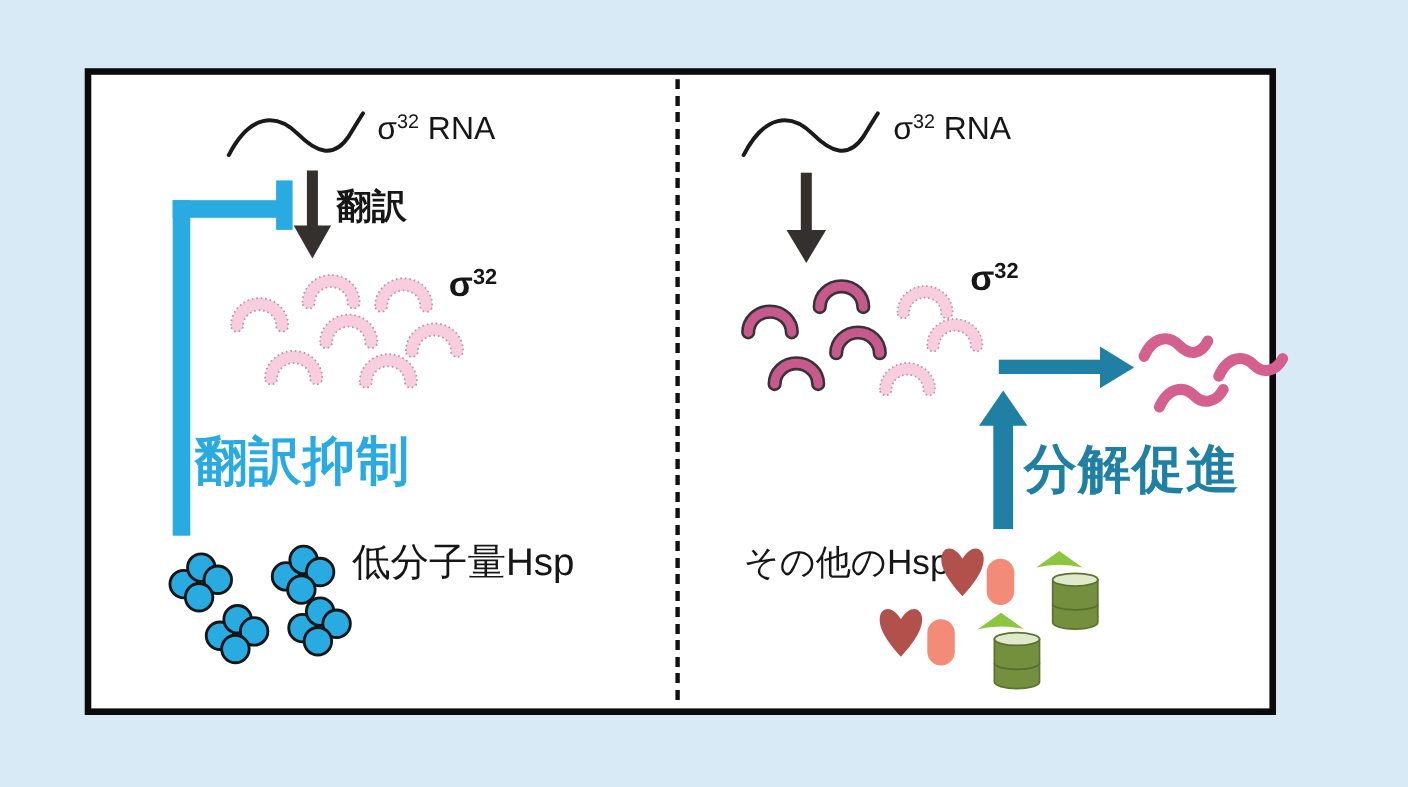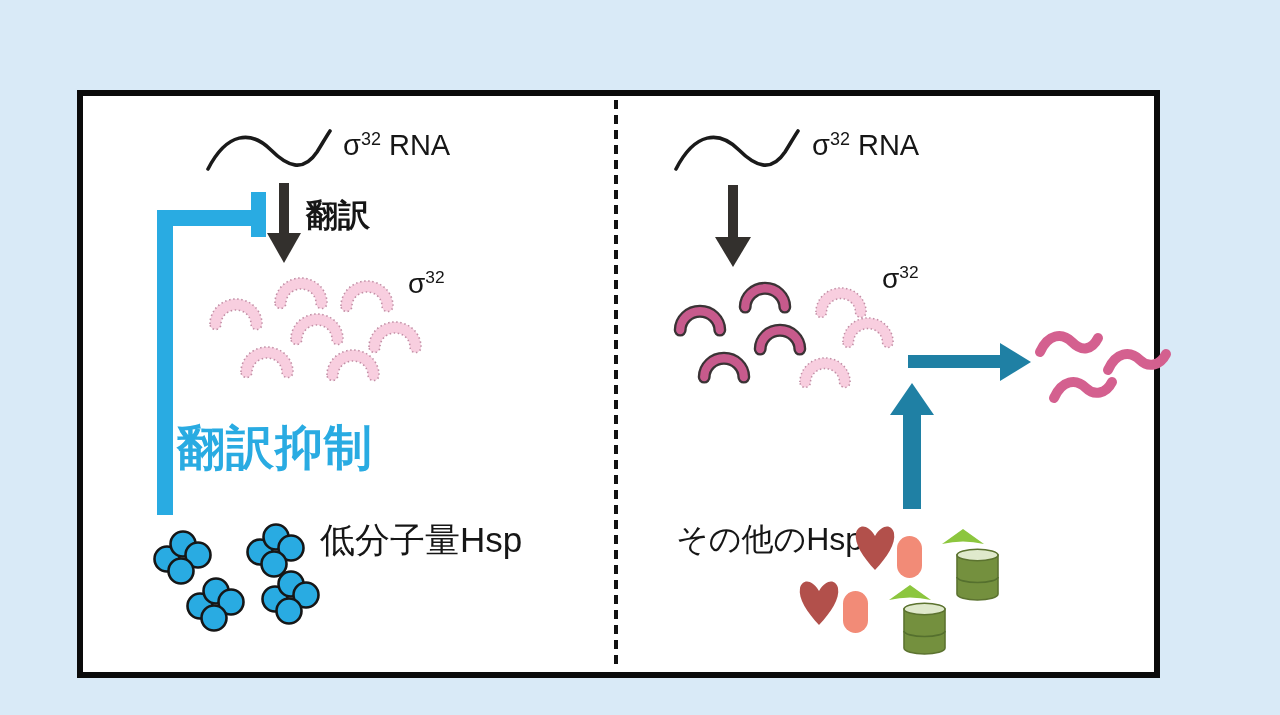--- a/index.html
+++ b/index.html
@@ -1,38 +1,38 @@
 <!DOCTYPE html>
 <html style="--page_bg: #D9EAF7; --accent_blue: #29ABE2; --accent_teal: #1F80A4; --pink_light: #F8CEDF; --pink_dotted_stroke: #C38FA6; --magenta: #C75A8C; --magenta_stroke: #3A3335; --squiggle: #D4608F; --heart_red: #B2504B; --pill_salmon: #F28B77; --cone_green: #8CC63E; --cylinder_olive: #74903E; --arrow_black: #33302D;"><head>
 <meta charset="utf-8">
 <style>
   html,body{margin:0;padding:0;}
   body{
     width:1280px;height:715px;overflow:hidden;
     font-family:"Liberation Sans","DejaVu Sans",sans-serif;
     background:var(--page_bg,#D9EAF7);
   }
-  #stage{position:relative;width:1280px;height:607px;margin-top:28px;}
+  #stage{position:relative;width:1280px;height:607px;}
   .abs{position:absolute;}
 
   .frame{
     left:77px;top:62px;width:1083px;height:588px;
     background:#ffffff;border:6px solid #0b0b0b;box-sizing:border-box;
   }
   .divider{
     left:614px;top:72px;width:4px;height:568px;
     background:repeating-linear-gradient(to bottom,#111 0 9px,transparent 9px 15px);
   }
 
   .lbl{color:#161616;white-space:nowrap;line-height:1;}
   .sup{font-size:0.62em;position:relative;top:-0.55em;}
 
   .rna-label{font-size:29px;}
   .translate-label{font-size:32px;font-weight:700;}
-  .sigma-small{font-size:28px;}
+  .sigma-small{font-size:32px;font-weight:bold;}
   .headline{font-size:48px;font-weight:800;letter-spacing:1px;}
   .headline.blue{color:var(--accent_blue,#29ABE2);}
   .headline.teal{color:var(--accent_teal,#1F80A4);}
   .hsp-left-label{font-size:35px;}
   .hsp-right-label{font-size:32px;}
 
   .bar-blue{background:var(--accent_blue,#29ABE2);}
 
   svg{display:block;overflow:visible;}
   .wave path{fill:none;stroke:#1a1a1a;stroke-width:3.6;stroke-linecap:round;}
@@ -194,20 +194,21 @@
     <path d="M10,26 C18,8 32,6 42,16 C52,26 62,24 68,12"></path>
     <path d="M78,44 C86,26 100,24 110,34 C118,42 130,40 136,28"></path>
     <path d="M24,72 C32,54 46,52 56,62 C64,70 76,68 82,56"></path>
   </svg>
 
   <svg class="abs teal-arrow" style="left:888px;top:354px;" width="48" height="128" viewBox="0 0 48 128">
     <polygon points="24,1 46,33 2,33"></polygon>
     <rect x="15" y="29" width="18" height="98"></rect>
   </svg>
 
+  <div class="abs lbl headline teal" style="left:931px;top:404px;">分解促進</div>
 
   <div class="abs lbl hsp-right-label" style="left:676px;top:495px;">その他のHsp</div>
 
   <svg class="abs heart" style="left:852px;top:494px;" width="46" height="50" viewBox="0 0 46 50">
     <path d="M23,48 C11,35 2,22 4,11 C6,3 15,1 23,14 C31,1 40,3 42,11 C44,22 35,35 23,48 Z"></path>
   </svg>
   <svg class="abs heart" style="left:796px;top:549px;" width="46" height="50" viewBox="0 0 46 50">
     <path d="M23,48 C11,35 2,22 4,11 C6,3 15,1 23,14 C31,1 40,3 42,11 C44,22 35,35 23,48 Z"></path>
   </svg>
 

